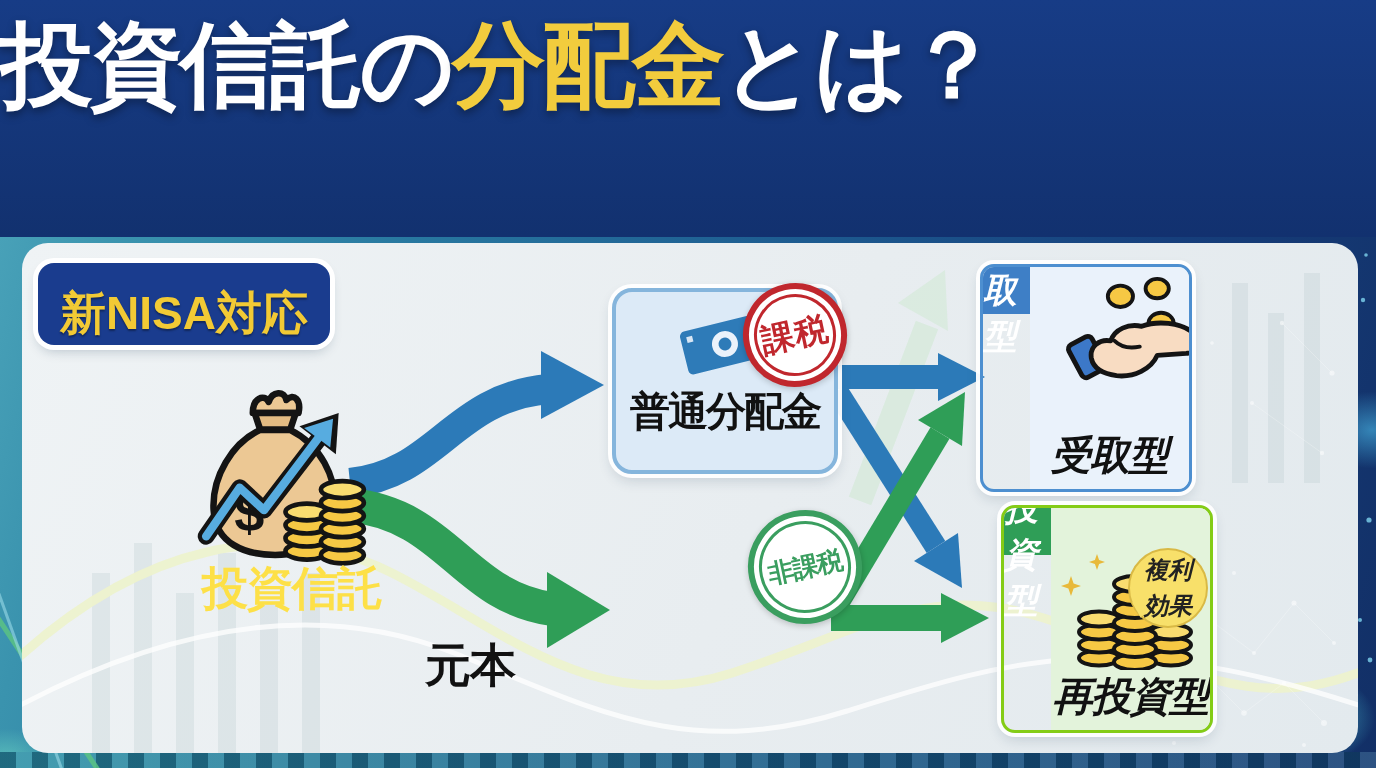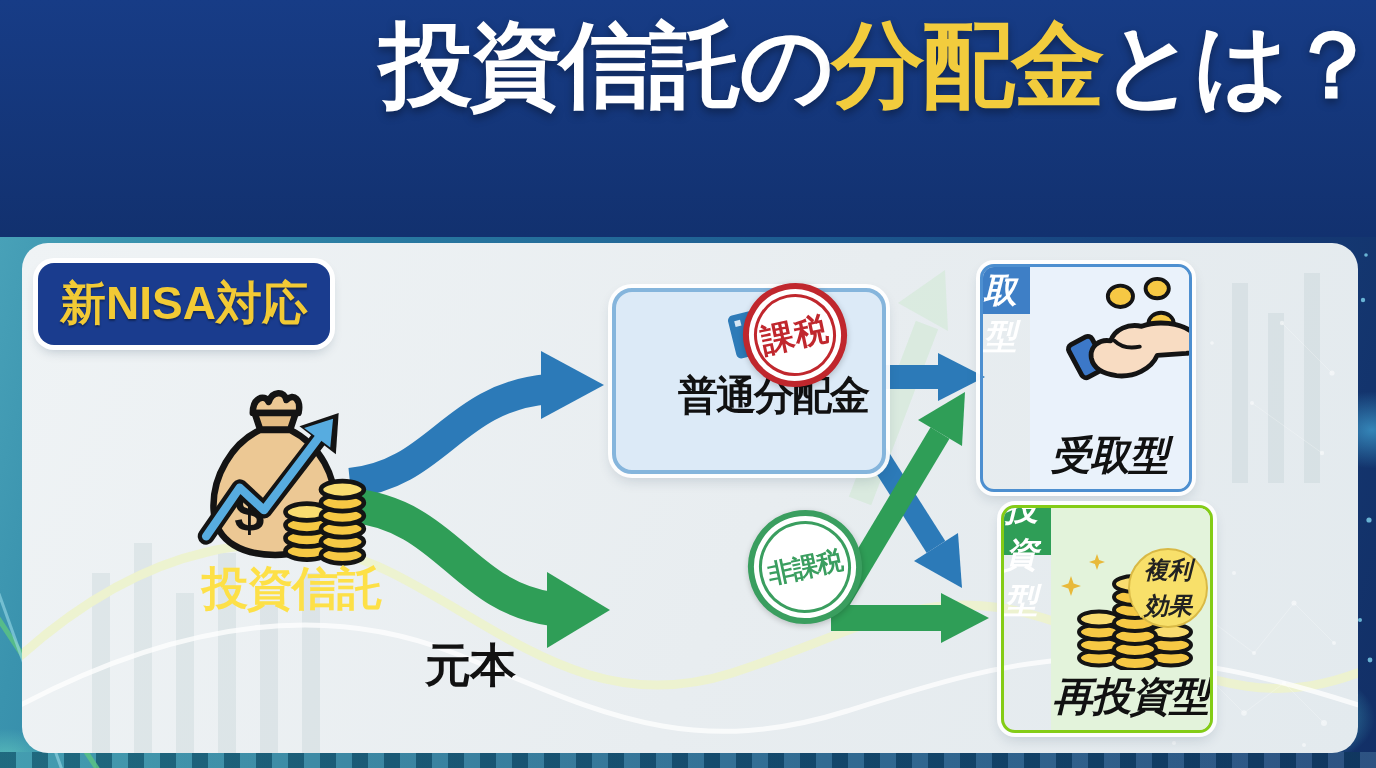--- a/index.html
+++ b/index.html
@@ -12,48 +12,48 @@
       radial-gradient(80px 55px at 1372px 430px, rgba(80,200,245,.55), rgba(80,200,245,0) 70%),
       radial-gradient(70px 45px at 6px 760px, rgba(120,230,200,.5), rgba(120,230,200,0) 70%),
       linear-gradient(105deg,#4FA8BD 0%,#3A93AE 12%,#2878A0 30%,#1D5B90 55%,#163F7C 78%,#122F66 100%);}
   .bottom-bars{position:absolute;left:0;bottom:0;width:100%;height:16px;
     background:
       repeating-linear-gradient(90deg, rgba(8,40,62,.38) 0 16px, rgba(255,255,255,.10) 16px 32px),
       linear-gradient(90deg,#2F93A8,#1A5A86 60%,#153F74);}
   
   .header{position:absolute;top:0;left:0;width:100%;height:237px;
     background:linear-gradient(180deg,#173C86,#12316F);
-    display:flex;flex-direction:column;align-items:flex-end;z-index:5;}
+    display:flex;flex-direction:column;align-items:flex-start;z-index:5;}
   .title{margin-top:16px;font-size:93px;font-weight:900;color:#fff;letter-spacing:-3px;
     line-height:1.06;white-space:nowrap;text-shadow:0 4px 8px rgba(0,0,0,.35);}
   .title .hl{color:#F2CC3D;}
   .subtitle{font-size:61px;font-weight:900;color:#fff;letter-spacing:-2px;line-height:1.05;
     white-space:nowrap;text-shadow:0 3px 6px rgba(0,0,0,.35);}
   
   .panel{position:absolute;left:22px;top:243px;width:1336px;height:510px;border-radius:26px;
     background:linear-gradient(115deg,#EFF3F5 0%,#E8EDF0 55%,#E3EAEE 100%);overflow:hidden;z-index:2;}
   .panel-deco{position:absolute;inset:0;pointer-events:none;}
   
   .badge{position:absolute;left:38px;top:263px;width:292px;height:82px;background:#1A3C8E;
     border-radius:16px;box-shadow:0 0 0 5px #fff,0 6px 12px rgba(20,50,80,.25);
-    display:flex;align-items:center;justify-content:center;z-index:6;}
+    display:flex;align-items:flex-end;justify-content:center;z-index:6;}
   .badge span{font-size:46px;font-weight:900;color:#F2CA35;letter-spacing:0px;
     text-shadow:0 2px 2px rgba(0,0,0,.35);}
   
   .bag{position:absolute;left:178px;top:372px;width:200px;height:196px;z-index:6;}
   .bag-label{position:absolute;left:172px;top:558px;width:210px;text-align:right;
     font-size:46px;font-weight:900;color:#fde047;letter-spacing:-1px;z-index:6;}
   
   .flow-label{position:absolute;font-size:46px;font-weight:900;color:#111;z-index:6;letter-spacing:-1px;}
   .lbl-gain{left:403px;top:326px;}
   .lbl-principal{left:425px;top:635px;}
   
   .box-mid{position:absolute;border-radius:20px;display:flex;flex-direction:column;
-    align-items:center;justify-content:flex-start;z-index:6;
-    box-shadow:0 0 0 4px rgba(255,255,255,.95),0 6px 14px rgba(20,50,80,.18);padding-left:48px;}
+    align-items:center;justify-content:center;z-index:6;
+    box-shadow:0 0 0 4px rgba(255,255,255,.95),0 6px 14px rgba(20,50,80,.18);}
   .box-ordinary{left:612px;top:288px;width:218px;height:178px;background:#DCEAF7;border:4px solid #85B5DC;}
   .box-refund{left:616px;top:522px;width:218px;height:176px;background:#F1F5CC;border:4px solid #52A963;}
   .box-mid .mid-title{font-size:40px;font-weight:900;color:#111;letter-spacing:-2px;margin-bottom:16px;white-space:nowrap;}
   .banknote{margin-bottom:4px;}
   
   .stamp{position:absolute;border-radius:50%;background:#fff;display:flex;align-items:center;
     justify-content:center;z-index:7;}
   .stamp::after{content:"";position:absolute;inset:5px;border-radius:50%;}
   .stamp-tax{left:743px;top:283px;width:92px;height:92px;border:6px solid #C0272D;
     transform:rotate(-12deg);box-shadow:0 2px 6px rgba(0,0,0,.2);}

